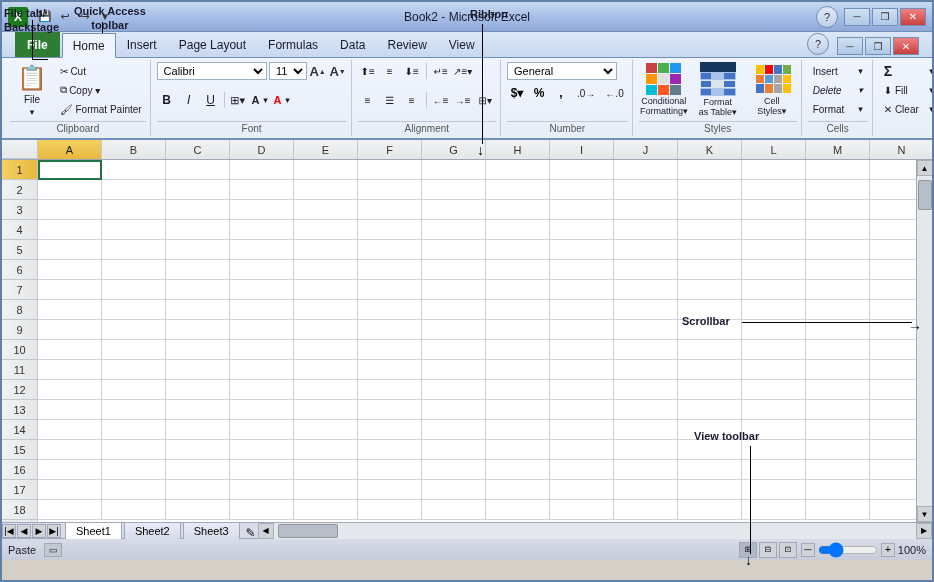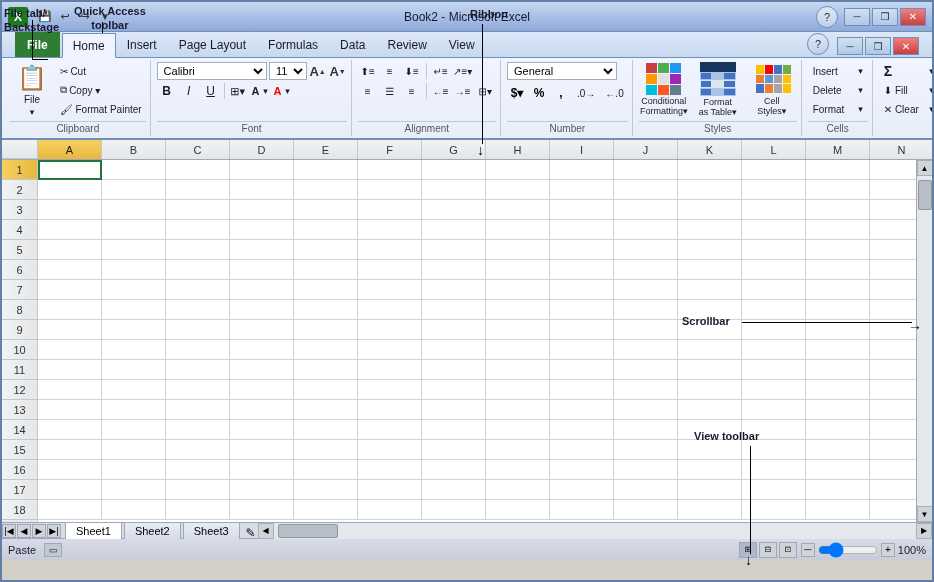--- a/index.html
+++ b/index.html
@@ -78,21 +78,21 @@
 
     .r-btn-small {
       height: 18px; background: none; border: 1px solid transparent;
       cursor: pointer; display: flex; align-items: center; gap: 2px;
       border-radius: 2px; font-size: 10px; color: #1a1a2e; padding: 0 3px; white-space: nowrap;
     }
 
     .r-btn-col { display: flex; flex-direction: column; gap: 1px; }
 
     
-    .font-row { display: flex; align-items: center; gap: 2px; margin-bottom: 1px; }
+    .font-row { display: flex; align-items: center; gap: 2px; margin-bottom: 10px; }
     .font-select {
       width: 110px; height: 18px; border: 1px solid #a0afc0; background: white;
       font-size: 11px; padding: 0 2px;
     }
     .size-select {
       width: 38px; height: 18px; border: 1px solid #a0afc0; background: white;
       font-size: 11px; padding: 0 2px; text-align: center;
     }
     .grow-btn, .shrink-btn {
       width: 18px; height: 18px; background: none; border: 1px solid transparent;
@@ -403,21 +403,21 @@
       <div class="ribbon-group-label">Styles</div>
     </div>
 
     <div class="ribbon-group">
       <div class="ribbon-group-content" style="gap:2px;">
         <div class="r-btn-col">
           <button class="r-btn-small" style="width:60px;justify-content:space-between;padding:0 4px;">
             <span>Insert</span>
               <span style="font-size:9px;">▾</span>
           </button>
-          <button class="r-btn-small" style="width:60px;justify-content:space-between;padding:0 4px;">
+          <button class="r-btn-small" style="width:60px;justify-content:space-between;padding:0 4px;font-style:italic;">
             <span>Delete</span>
               <span style="font-size:9px;">▾</span>
           </button>
           <button class="r-btn-small" style="width:60px;justify-content:space-between;padding:0 4px;">
             <span>Format</span>
               <span style="font-size:9px;">▾</span>
           </button>
         </div>
       </div>
       <div class="ribbon-group-label">Cells</div>

